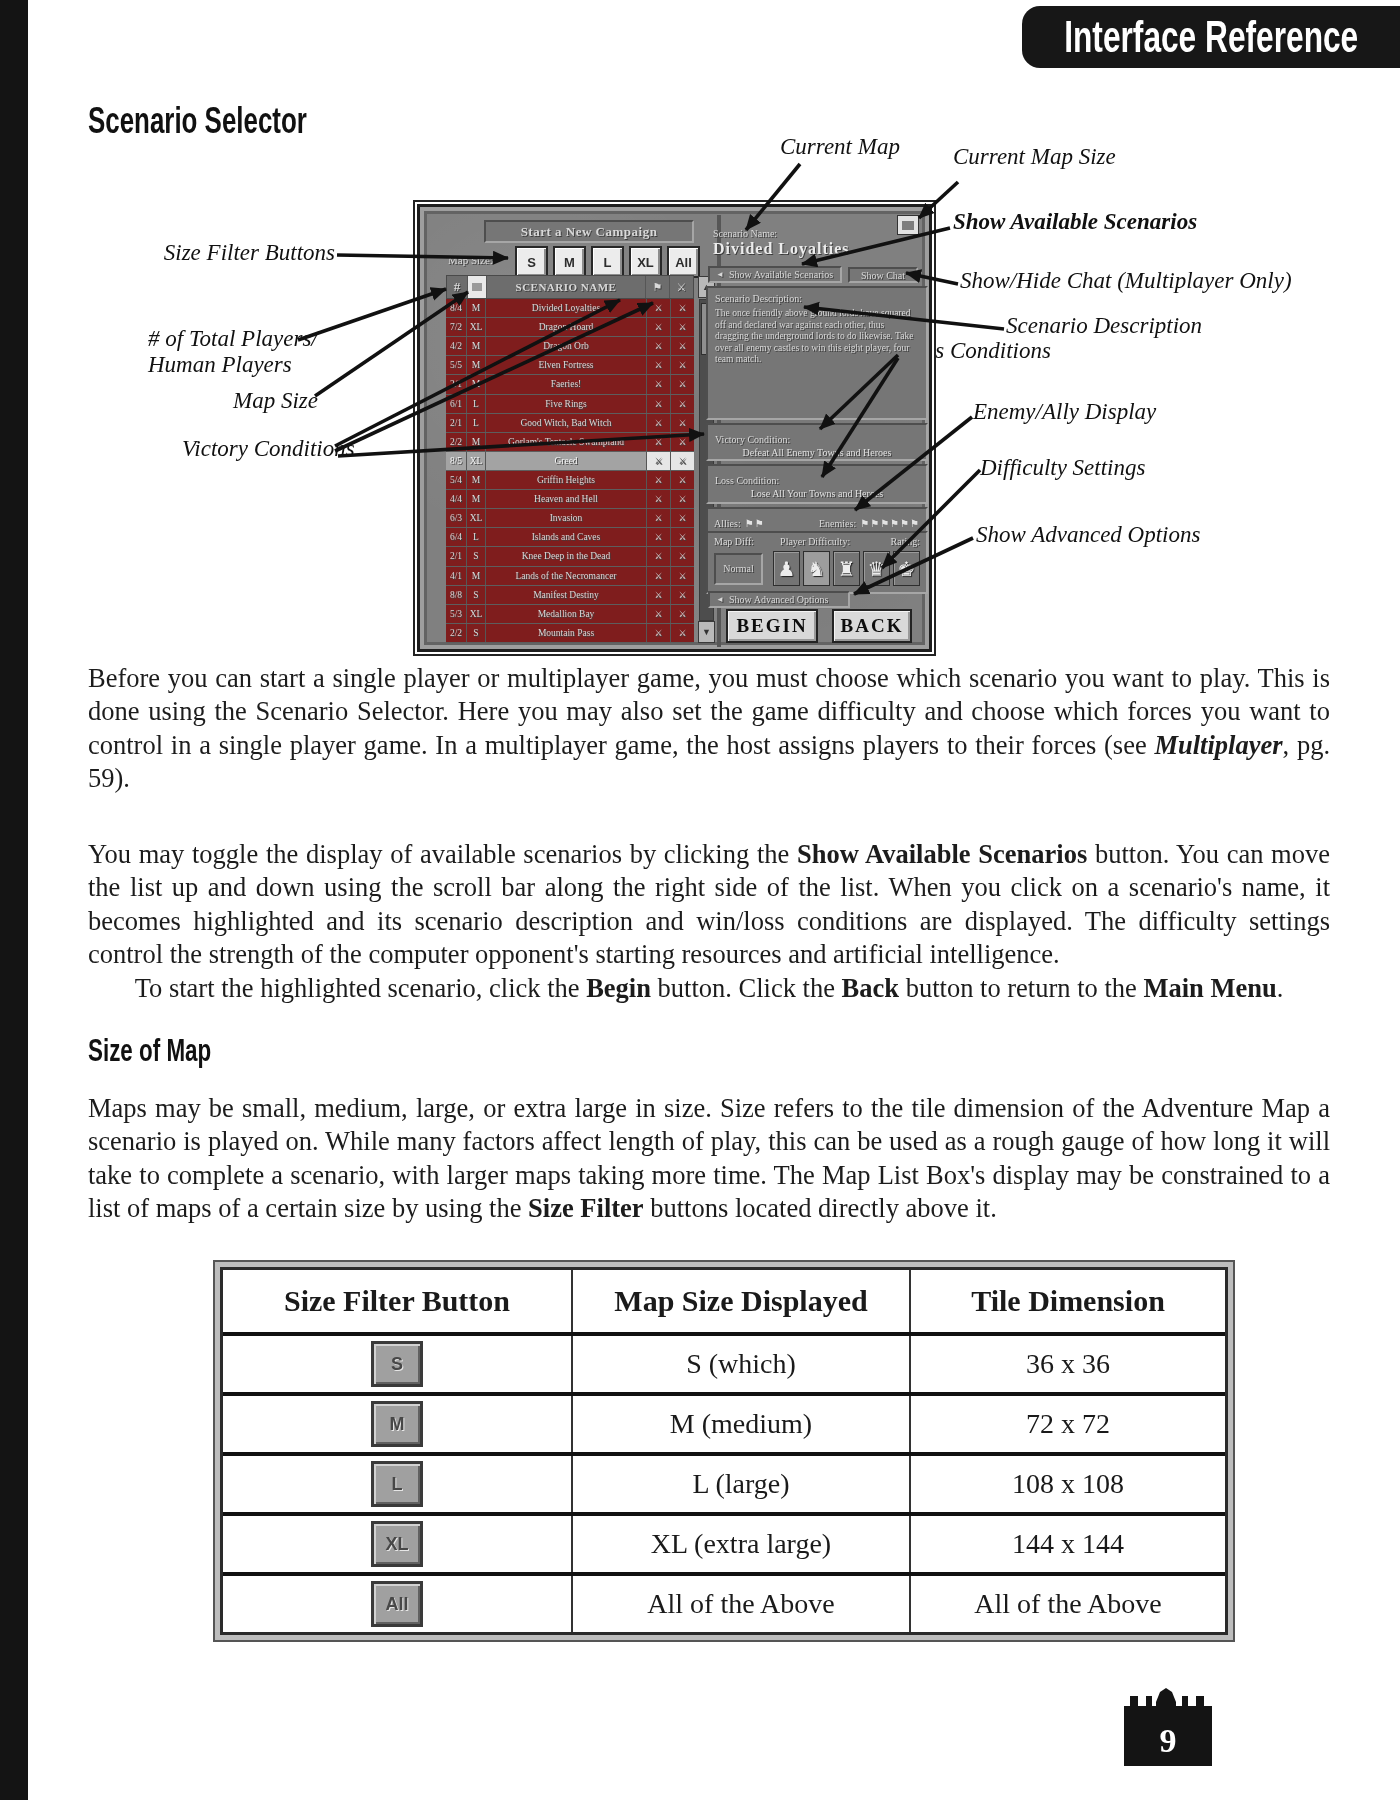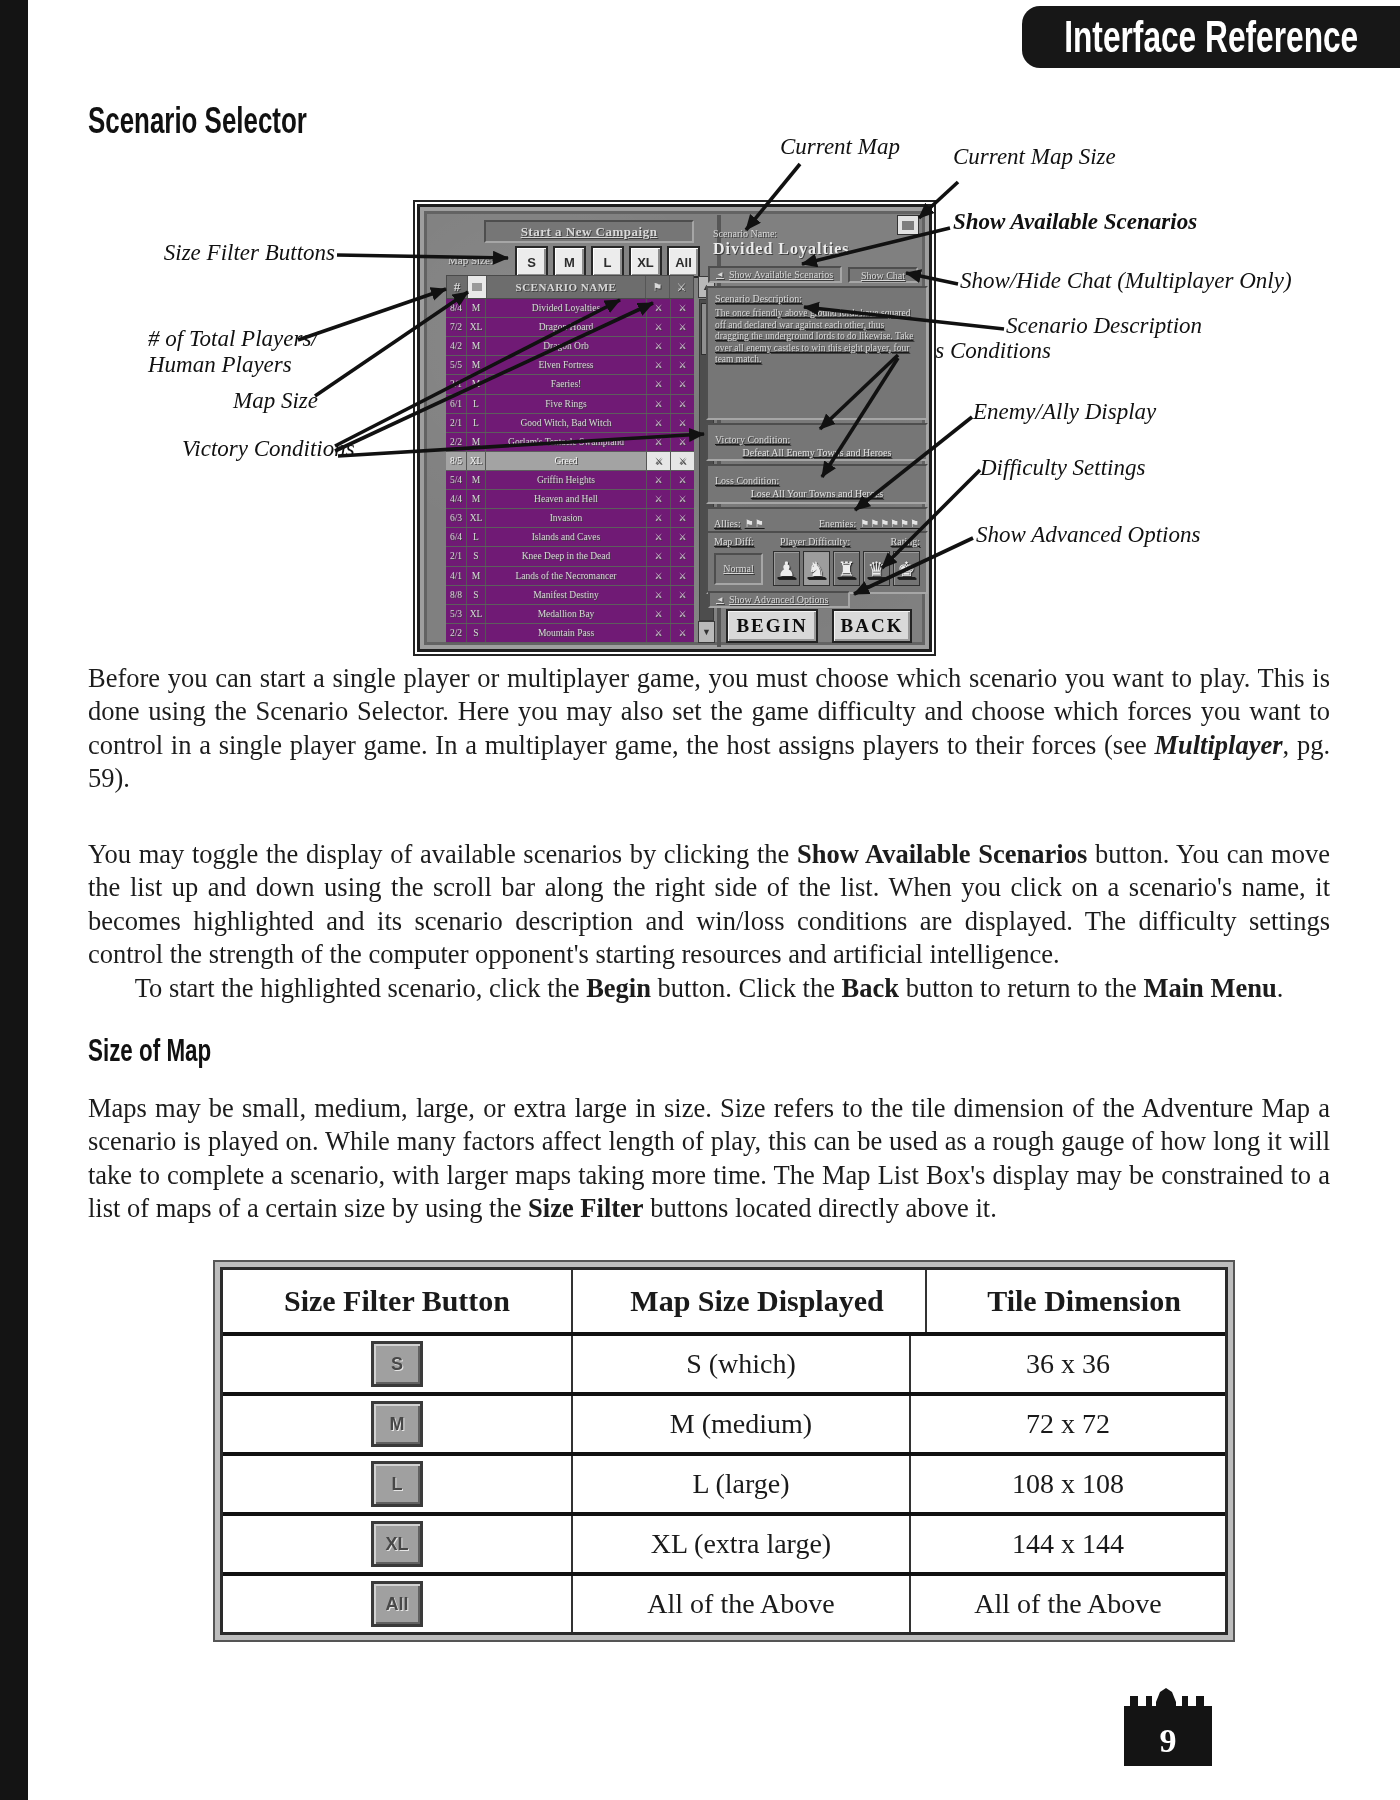--- a/index.html
+++ b/index.html
@@ -40,41 +40,41 @@
   
   .gamewin{position:absolute;left:417px;top:204px;width:515px;height:448px;box-sizing:border-box;
            background:#828282;border:3px solid #1d1d1d;
            box-shadow:inset 0 0 0 4px #9e9e9e, inset 0 0 0 7px #636363, 0 0 0 2px #fff, 0 0 0 4px #222;}
   .gamewin .tex{position:absolute;inset:7px;background:
       radial-gradient(circle at 20% 30%, rgba(255,255,255,.07), transparent 40%),
       radial-gradient(circle at 70% 60%, rgba(0,0,0,.08), transparent 45%),
       radial-gradient(circle at 45% 85%, rgba(255,255,255,.06), transparent 35%),#808080;}
   .gw-abs{position:absolute;box-sizing:border-box;}
   .inset{background:#767676;border-top:2px solid #4e4e4e;border-left:2px solid #4e4e4e;
-         border-bottom:2px solid #a6a6a6;border-right:2px solid #a6a6a6;text-decoration:underline;}
+         border-bottom:2px solid #a6a6a6;border-right:2px solid #a6a6a6;}
   .gtext{font-family:"Liberation Serif",serif;color:#d9d9d9;text-shadow:1px 1px 0 #3c3c3c;}
   .titlebar{left:64px;top:13px;width:210px;height:23px;display:flex;align-items:center;justify-content:center;
             font-size:13px;font-weight:bold;letter-spacing:.5px;}
   .mapsize-lbl{left:28px;top:47px;font-size:11px;}
   .fbtn-row{left:95px;top:39px;display:flex;gap:5px;}
   .fbtn{width:29px;height:28px;background:#ececec;border:2px solid #282828;
         box-shadow:inset 1px 1px 0 #ffffff, inset -2px -2px 0 #8d8d8d;
         display:flex;align-items:center;justify-content:center;
         font-family:"Liberation Sans",sans-serif;font-weight:bold;font-size:13px;color:#2d2d2d;}
   
   .list-head{left:26px;top:68px;width:248px;height:24px;display:flex;background:#6d6d6d;
              border:1px solid #4a4a4a;}
   .cell{display:flex;align-items:center;justify-content:center;border-right:1px solid #565656;}
   .hc-hash{width:20px;font-weight:bold;font-size:13px;}
   .hc-map{width:18px;background:#e9e9e9;}
   .hc-map i{width:10px;height:8px;background:#9a9a9a;display:block;}
   .hc-name{flex:1;font-size:11px;font-weight:bold;letter-spacing:.5px;}
   .hc-ico{width:23px;font-size:11px;}
   .scen-rows{left:26px;top:92px;width:248px;height:344px;display:flex;flex-direction:column;}
-  .srow{flex:1;display:flex;border-bottom:1px solid #5d5d5d;background:#701a75;font-size:9.5px;}
+  .srow{flex:1;display:flex;border-bottom:1px solid #5d5d5d;background:#7f1d1d;font-size:9.5px;}
   .srow.selected{background:#a3a3a3;}
   .srow .cell{color:#d8d8d8;text-shadow:1px 1px 0 #3f3f3f;}
   .srow.selected .cell{color:#f4f4f4;}
   .sc-pl{width:20px;}
   .sc-sz{width:18px;}
   .sc-nm{flex:1;font-size:9.5px;white-space:nowrap;overflow:hidden;}
   .sc-ic{width:23px;font-size:9px;color:#cfcfcf;}
   .srow.selected .sc-ic{background:#e6e6e6;color:#4a4a4a;}
   
   .sb-up{left:278px;top:69px;width:17px;height:22px;background:#b9b9b9;border:1px solid #3a3a3a;
@@ -120,21 +120,21 @@
   .bigbtn{position:absolute;background:#d9d9d9;border:2px solid #232323;
           box-shadow:inset 1px 1px 0 #f4f4f4, inset -2px -2px 0 #9a9a9a;
           display:flex;align-items:center;justify-content:center;
           font-family:"Liberation Serif",serif;font-weight:bold;font-size:19px;color:#0d0d0d;letter-spacing:2px;}
   #btn-begin{left:306px;top:402px;width:88px;height:30px;}
   #btn-back{left:412px;top:402px;width:76px;height:30px;}
   
   .sftable{position:absolute;left:220px;top:1267px;width:1002px;background:#fff;
            border:3px solid #2a2a2a;box-shadow:0 0 0 5px #bdbdbd, 0 0 0 7px #555;}
   .sft-row{display:flex;align-items:center;}
-  .sft-row.head{height:62px;border-bottom:4px solid #111;font-weight:bold;font-size:30px;gap:16px;}
+  .sft-row.head{height:62px;border-bottom:4px solid #111;font-weight:bold;font-size:30px;}
   .sft-row.data{height:56px;border-bottom:4px solid #111;font-size:28px;}
   .sft-row.data:last-child{border-bottom:none;}
   .sft-c1{width:348px;display:flex;align-items:center;justify-content:center;height:100%;border-right:2px solid #333;}
   .sft-c2{width:336px;display:flex;align-items:center;justify-content:center;height:100%;border-right:2px solid #333;}
   .sft-c3{flex:1;display:flex;align-items:center;justify-content:center;height:100%;}
   .tbtn{width:46px;height:40px;background:#a0a0a0;border:3px solid #3a3a3a;
         box-shadow:inset 2px 2px 0 #d2d2d2, inset -2px -2px 0 #616161;
         display:flex;align-items:center;justify-content:center;
         font-family:"Liberation Sans",sans-serif;font-weight:bold;font-size:18px;color:#474747;
         text-shadow:1px 1px 0 #e6e6e6;}

